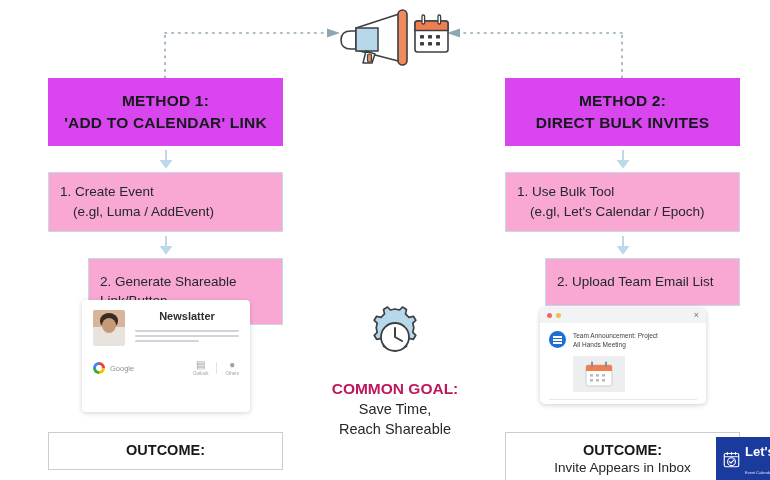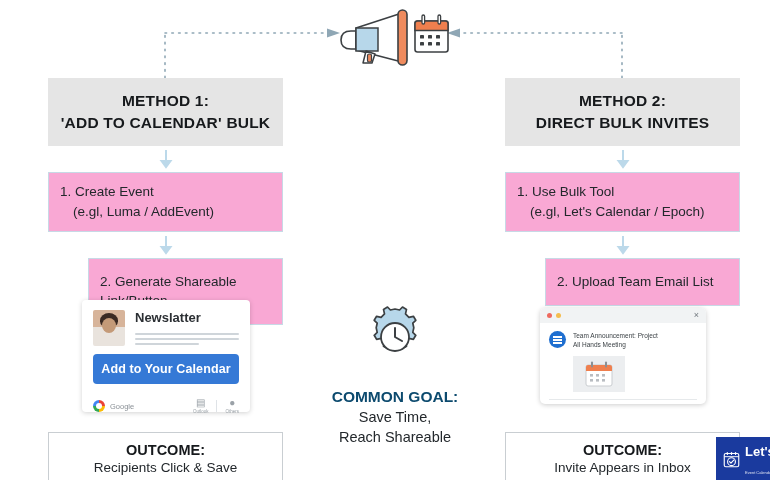--- a/index.html
+++ b/index.html
@@ -38,21 +38,21 @@
 
   
   .col {
     position: absolute;
     width: 235px;
   }
   .col-left  { left: 48px; top: 78px; }
   .col-right { left: 505px; top: 78px; }
 
   .method-header {
-    background: #e5e5e5;
+    background: #d946ef;
     text-align: center;
     padding: 12px 6px 13px;
     font-weight: bold;
     font-size: 15.5px;
     line-height: 1.4;
     letter-spacing: .2px;
     color: #16191c;
   }
 
   .arrow-down {
@@ -129,24 +129,25 @@
   }
   .news-avatar::after {
     content: "";
     position: absolute;
     left: 9px; top: 8px;
     width: 14px; height: 15px;
     border-radius: 50%;
     background: #c49a78;
   }
   .news-title {
-    font-size: 13px;
+    font-size: 11px;
     font-weight: 600;
     color: #2b2f33;
     margin-bottom: 8px;
+    text-align: center;
   }
   .news-lines { display: block; }
   .news-line {
     height: 2px;
     background: #cfd5da;
     border-radius: 1px;
     margin-top: 3px;
   }
   .cta-btn {
     margin-top: 8px;
@@ -264,24 +265,24 @@
   
   .goal {
     position: absolute;
     left: 300px;
     top: 306px;
     width: 190px;
     text-align: center;
   }
   .goal-icon { height: 62px; }
   .goal-title {
-    margin-top: 16px;
+    margin-top: 8px;
     font-size: 15.5px;
     font-weight: bold;
-    color: #0c4a6e;
+    color: #be185d;
   }
   .goal-sub {
     font-size: 14.5px;
     line-height: 1.35;
     color: #23282c;
     margin-top: 2px;
   }
 
   
   .outcome {
@@ -362,21 +363,21 @@
         <rect x="88" y="38" width="4" height="3.6" rx="0.7"></rect>
         <rect x="96" y="38" width="4" height="3.6" rx="0.7"></rect>
         <rect x="104" y="38" width="4" height="3.6" rx="0.7"></rect>
       </g>
     </g>
   </svg>
 
   <div class="col col-left">
     <div class="method-header">
       <div>METHOD 1:</div>
-      <div>'ADD TO CALENDAR' BULK</div>
+      <div>'ADD TO CALENDAR' LINK</div>
     </div>
 
     <div class="arrow-down">
       <svg width="14" height="20" viewBox="0 0 14 20">
           <path d="M7,1 L7,13 M2.5,12 L7,18 L11.5,12 Z" stroke="#bcd9ea" stroke-width="2" fill="#bcd9ea"></path>
         </svg>
     </div>
 
     <div class="step-box">
       <span>1. Create Event</span>
@@ -428,21 +429,20 @@
         <div class="news-avatar"></div>
         <div style="flex:1;">
           <div class="news-title">Newslatter</div>
           <div class="news-lines">
             <div class="news-line" style="width:100%"></div>
             <div class="news-line" style="width:100%"></div>
             <div class="news-line" style="width:62%"></div>
           </div>
         </div>
       </div>
-      <div class="cta-btn">Add to Your Calendar</div>
       <div class="news-foot">
         <span class="g-logo"></span>
         <span class="g-label">Google</span>
         <span class="foot-right">
           <span class="mini-ic">
             <span class="glyph">▤</span>
             <span class="cap">Outlook</span>
           </span>
           <span class="foot-sep"></span>
           <span class="mini-ic">
@@ -498,21 +498,20 @@
     </svg>
     <div class="goal-title">COMMON GOAL:</div>
     <div class="goal-sub">
       <span>Save Time,</span><br>
       <span>Reach Shareable</span>
     </div>
   </div>
 
   <div class="outcome outcome-left">
     <div class="outcome-title">OUTCOME:</div>
-    <div class="outcome-sub">Recipients Click &amp; Save</div>
   </div>
 
   <div class="outcome outcome-right">
     <div class="outcome-title">OUTCOME:</div>
     <div class="outcome-sub">Invite Appears in Inbox</div>
   </div>
 
   <div class="badge">
     <svg width="27" height="27" viewBox="0 0 27 27">
       <rect x="2" y="4" width="23" height="21" rx="2.5" fill="none" stroke="#ffffff" stroke-width="1.8"></rect>

